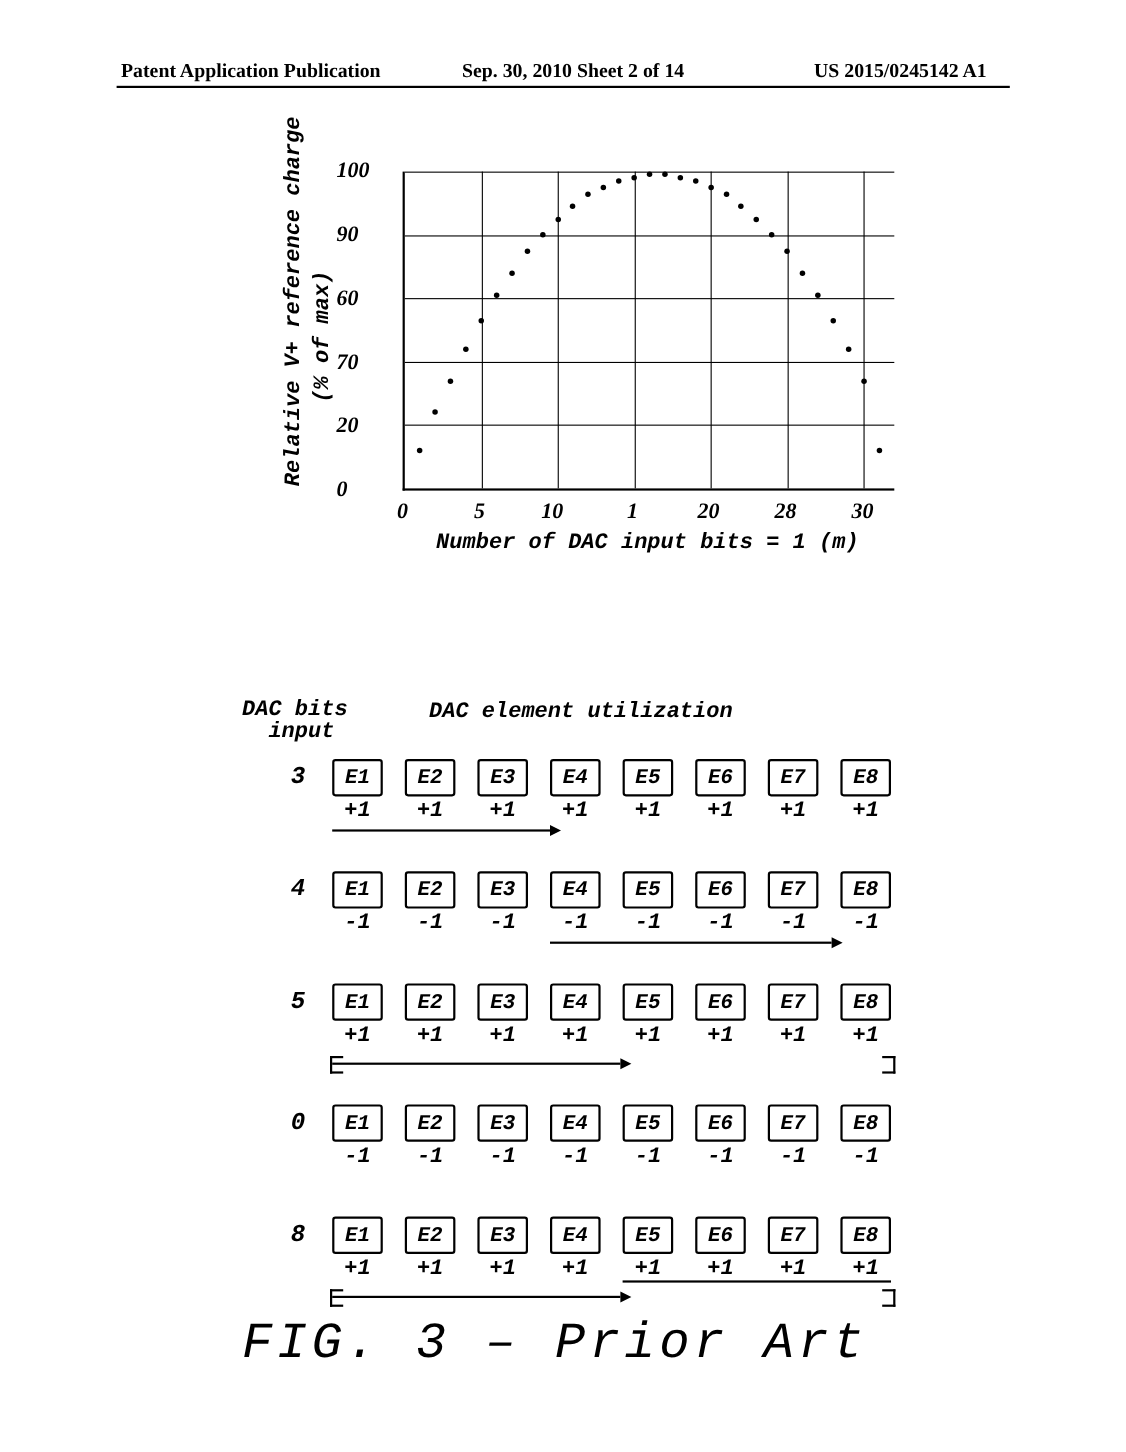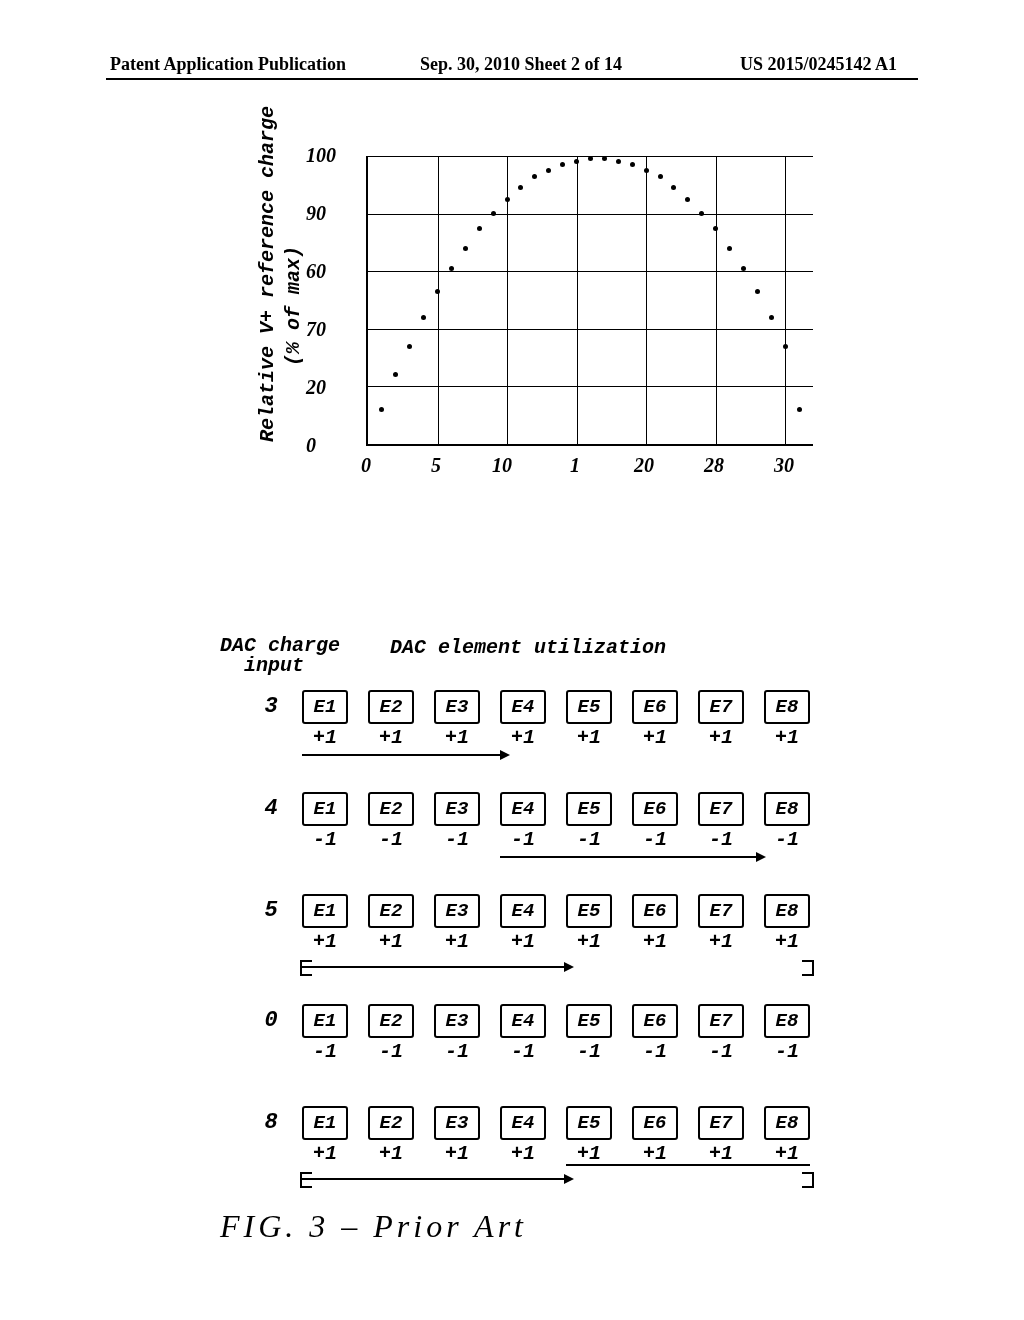--- a/index.html
+++ b/index.html
@@ -172,26 +172,26 @@
   }
   .bracket-close {
     position:absolute;
     width: 10px; height: 12px;
     border-right:2px solid #000;
     border-top:2px solid #000;
     border-bottom:2px solid #000;
   }
   .fig3-caption {
     position:absolute;
-    top: 572px;
+    top: 560px;
     left: 0;
     width: 740px;
-    font-size: 32px;
-    font-style: italic;
-    font-family: Liberation Serif, serif;
+    font-size: 46px;
+    font-style: italic;
+    font-family: Liberation Mono, monospace;
     letter-spacing: 4px;
   }
 </style>
 </head>
 <body>
 
 <div class="header">
   <span class="header-left">Patent Application Publication</span>
   <span class="header-center">Sep. 30, 2010  Sheet 2 of 14</span>
   <span class="header-right">US 2015/0245142 A1</span>
@@ -258,25 +258,26 @@
   <div class="xtick" style="left:66px">0</div>
   <div class="xtick" style="left:136px">5</div>
   <div class="xtick" style="left:202px">10</div>
   <div class="xtick" style="left:275px">1</div>
   <div class="xtick" style="left:344px">20</div>
   <div class="xtick" style="left:414px">28</div>
   <div class="xtick" style="left:484px">30</div>
 
   <div class="ylabel" style="left:-24px; top:286px">Relative V+ reference charge</div>
   <div class="ylabel2" style="left:2px;  top:210px">(% of max)</div>
+  <div class="xlabel">Number of DAC input bits = 1 (m)</div>
 </div>
 
 <div class="fig3">
   <div class="f3-titles" style="position:absolute; left:0; top:0; line-height:1;">
-    <span>DAC charge</span><br>
+    <span>DAC bits</span><br>
     <span style="margin-left:24px">input</span>
   </div>
   <div class="f3-titles" style="position:absolute; left:170px; top:0">DAC element utilization</div>
 
   <div id="fig3-rows" style="position:absolute; top:30px; left:0; width:640px;">
       <div class="f3-row" style="height: 78px;">
         <div class="f3-code">3</div>
         <div class="f3-cells">
           <div class="cell">E1</div>
           <div class="cell">E2</div>

